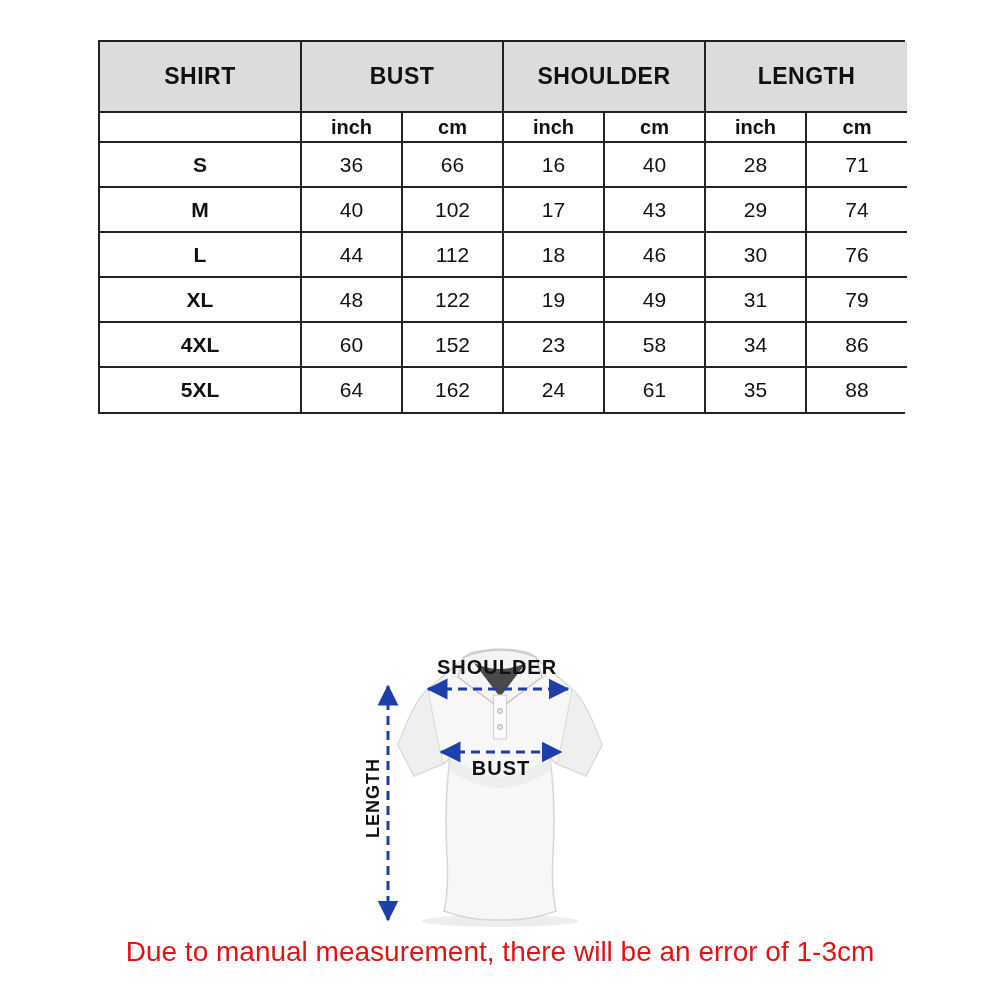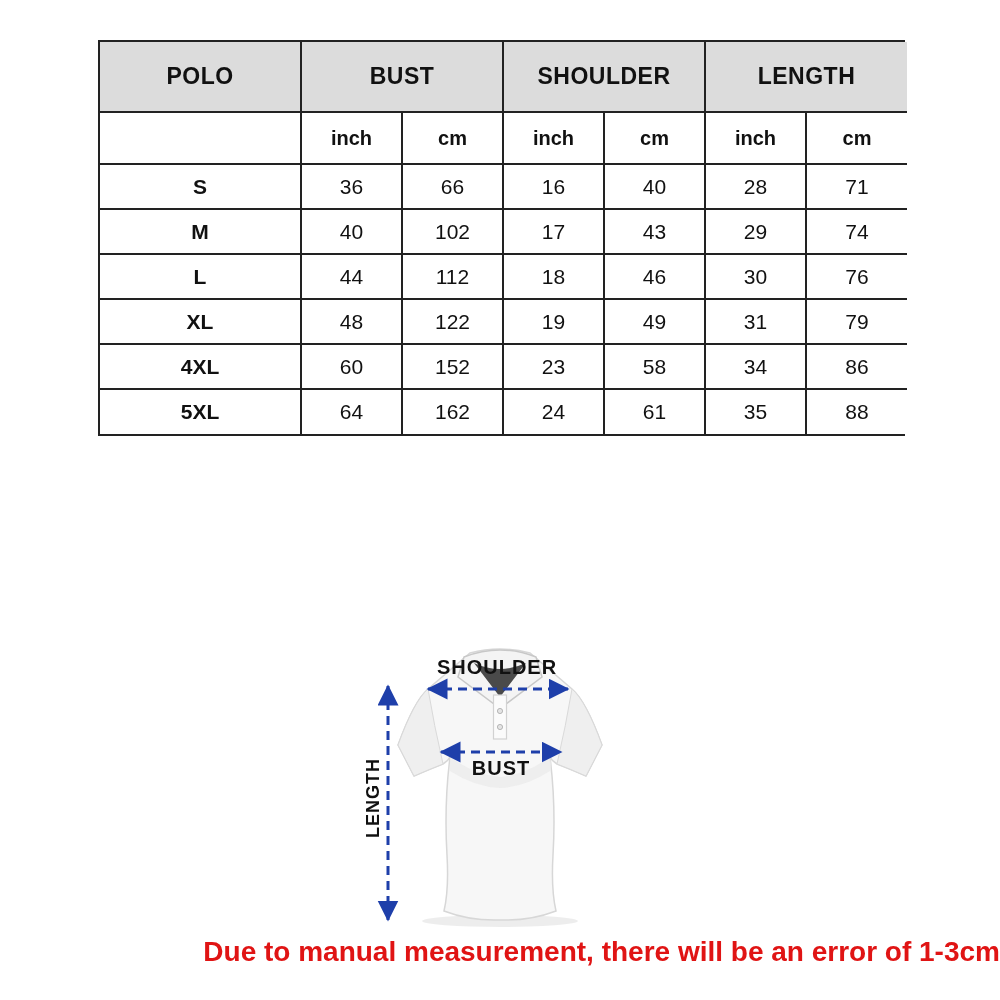--- a/index.html
+++ b/index.html
@@ -46,21 +46,21 @@
   .size-table tr:last-child > *  { border-bottom: none; }
 
   .size-table .head-row th {
     height: 70px;
     background: var(--header-gray, #dcdcdc);
     font-size: 23px;
     font-weight: bold;
     letter-spacing: 0.5px;
   }
   .size-table .unit-row td {
-    height: 52px;
+    height: 30px;
     font-size: 20px;
     font-weight: bold;
   }
   .size-table .data-row td {
     height: 45px;
     font-size: 21px;
     font-weight: normal;
   }
   .size-table .data-row td.size-label {
     font-weight: bold;
@@ -84,44 +84,44 @@
   .bust-label     { left: 401px; top: 137px; width: 200px; font-size: 20px; }
   .length-label   {
     left: 373px; top: 178px; font-size: 18px;
     transform: translate(-50%, -50%) rotate(-90deg);
   }
 
   
   .footnote {
     position: absolute;
     left: 0; top: 936px; width: 1000px;
-    text-align: right;
+    text-align: center;
     color: var(--footnote-red, #e01414);
     font-size: 28px;
-    font-weight: bold;
+    font-weight: normal;
   }
 </style>
 </head>
 <body>
 
 <div class="table-wrap">
 
   <table class="size-table">
     <colgroup>
       <col style="width:201px">
         <col style="width:101px">
         <col style="width:101px">
       <col style="width:101px">
         <col style="width:101px">
         <col style="width:101px">
         <col style="width:101px">
     </colgroup>
     <tbody>
       <tr class="head-row">
-        <th>POLO</th>
+        <th>SHIRT</th>
         <th colspan="2">BUST</th>
         <th colspan="2">SHOULDER</th>
         <th colspan="2">LENGTH</th>
       </tr>
       <tr class="unit-row">
         <td></td>
         <td>inch</td>
         <td>cm</td>
         <td>inch</td>
         <td>cm</td>

